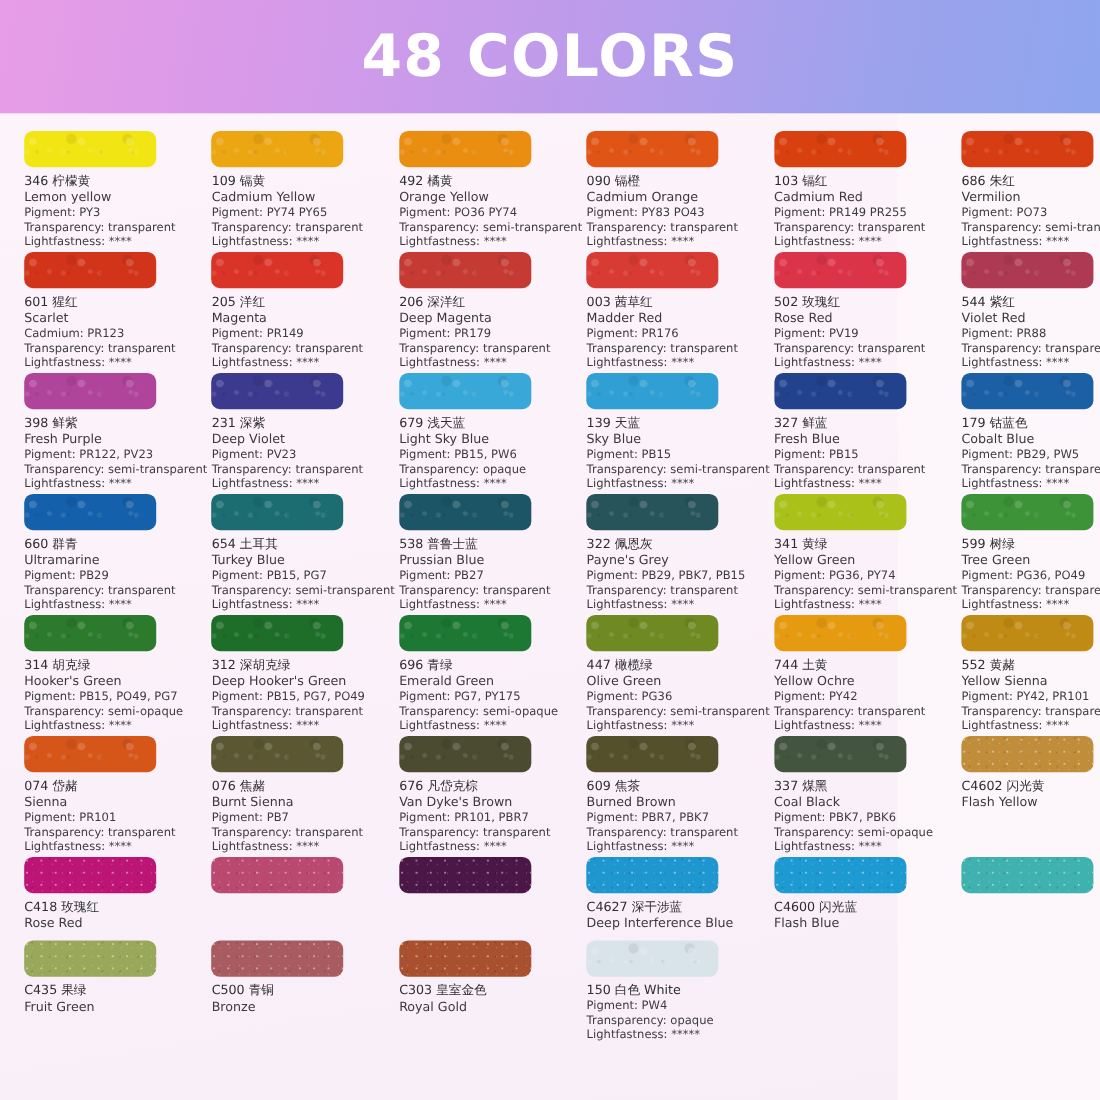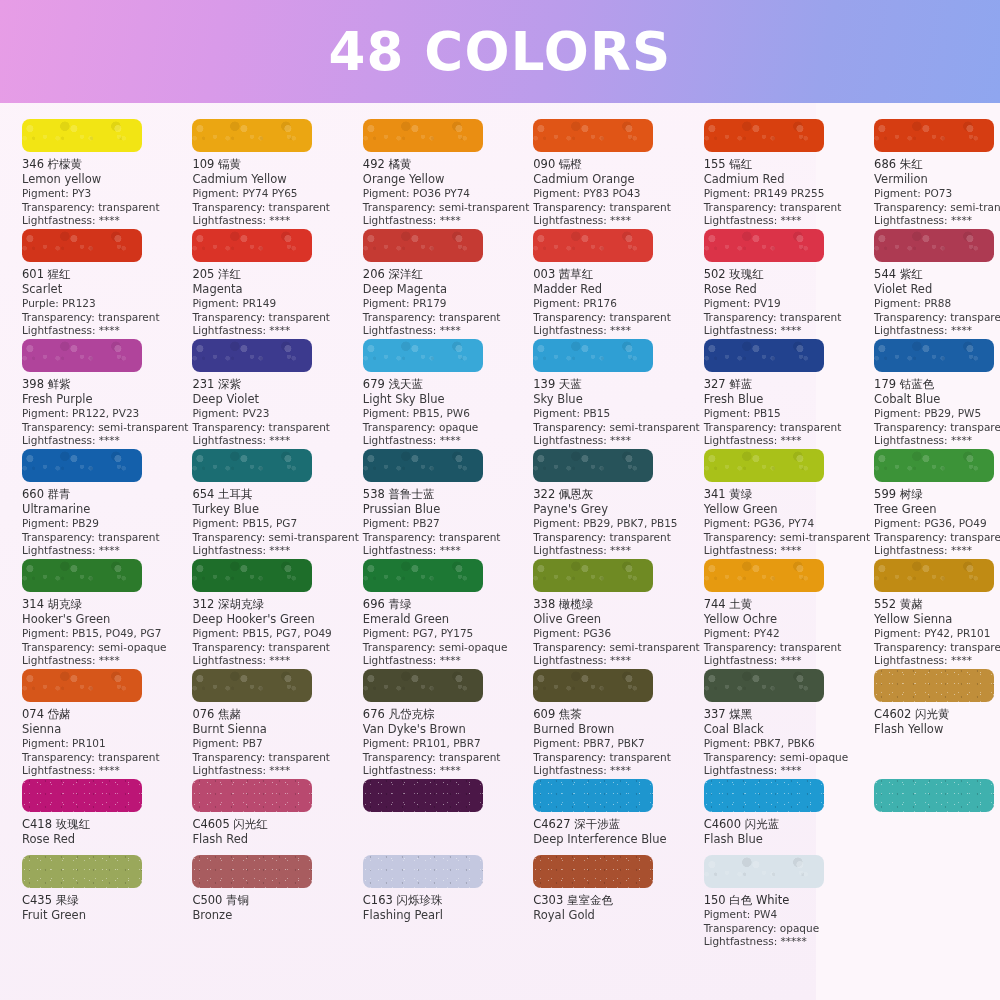--- a/index.html
+++ b/index.html
@@ -144,21 +144,21 @@
           <div class="l-meta">Pigment: PY83 PO43</div>
           <div class="l-meta">Transparency: transparent</div>
           <div class="l-meta">Lightfastness: ****</div>
         </div>
       </div>
       <div class="cell">
         <div class="swatch" style="background: rgb(216, 64, 15);">
           <div class="tex"></div>
         </div>
         <div class="lines">
-          <div class="l-code">155 镉红</div>
+          <div class="l-code">103 镉红</div>
           <div class="l-en">Cadmium Red</div>
           <div class="l-meta">Pigment: PR149 PR255</div>
           <div class="l-meta">Transparency: transparent</div>
           <div class="l-meta">Lightfastness: ****</div>
         </div>
       </div>
       <div class="cell">
         <div class="swatch" style="background: rgb(214, 61, 18);">
           <div class="tex"></div>
         </div>
@@ -170,21 +170,21 @@
           <div class="l-meta">Lightfastness: ****</div>
         </div>
       </div>
       <div class="cell">
         <div class="swatch" style="background: rgb(210, 52, 26);">
           <div class="tex"></div>
         </div>
         <div class="lines">
           <div class="l-code">601 猩红</div>
           <div class="l-en">Scarlet</div>
-          <div class="l-meta">Purple: PR123</div>
+          <div class="l-meta">Cadmium: PR123</div>
           <div class="l-meta">Transparency: transparent</div>
           <div class="l-meta">Lightfastness: ****</div>
         </div>
       </div>
       <div class="cell">
         <div class="swatch" style="background: rgb(218, 51, 39);">
           <div class="tex"></div>
         </div>
         <div class="lines">
           <div class="l-code">205 洋红</div>
@@ -420,21 +420,21 @@
           <div class="l-meta">Pigment: PG7, PY175</div>
           <div class="l-meta">Transparency: semi-opaque</div>
           <div class="l-meta">Lightfastness: ****</div>
         </div>
       </div>
       <div class="cell">
         <div class="swatch" style="background: rgb(111, 138, 35);">
           <div class="tex"></div>
         </div>
         <div class="lines">
-          <div class="l-code">338 橄榄绿</div>
+          <div class="l-code">447 橄榄绿</div>
           <div class="l-en">Olive Green</div>
           <div class="l-meta">Pigment: PG36</div>
           <div class="l-meta">Transparency: semi-transparent</div>
           <div class="l-meta">Lightfastness: ****</div>
         </div>
       </div>
       <div class="cell">
         <div class="swatch" style="background: rgb(230, 154, 16);">
           <div class="tex"></div>
         </div>
@@ -533,24 +533,20 @@
         </div>
         <div class="lines">
           <div class="l-code">C418 玫瑰红</div>
           <div class="l-en">Rose Red</div>
         </div>
       </div>
       <div class="cell short">
         <div class="swatch sparkle" style="background: rgb(185, 73, 111);">
           <div class="tex"></div>
         </div>
-        <div class="lines">
-          <div class="l-code">C4605 闪光红</div>
-          <div class="l-en">Flash Red</div>
-        </div>
       </div>
       <div class="cell short">
         <div class="swatch sparkle" style="background: rgb(75, 23, 71);">
           <div class="tex"></div>
         </div>
       </div>
       <div class="cell short">
         <div class="swatch sparkle" style="background: rgb(30, 150, 207);">
           <div class="tex"></div>
         </div>
@@ -582,29 +578,20 @@
           <div class="l-en">Fruit Green</div>
         </div>
       </div>
       <div class="cell short">
         <div class="swatch sparkle" style="background: rgb(168, 92, 95);">
           <div class="tex"></div>
         </div>
         <div class="lines">
           <div class="l-code">C500 青铜</div>
           <div class="l-en">Bronze</div>
-        </div>
-      </div>
-      <div class="cell short">
-        <div class="swatch sparkle" style="background: rgb(196, 200, 224);">
-          <div class="tex"></div>
-        </div>
-        <div class="lines">
-          <div class="l-code">C163 闪烁珍珠</div>
-          <div class="l-en">Flashing Pearl</div>
         </div>
       </div>
       <div class="cell short">
         <div class="swatch sparkle" style="background: rgb(168, 80, 47);">
           <div class="tex"></div>
         </div>
         <div class="lines">
           <div class="l-code">C303 皇室金色</div>
           <div class="l-en">Royal Gold</div>
         </div>

